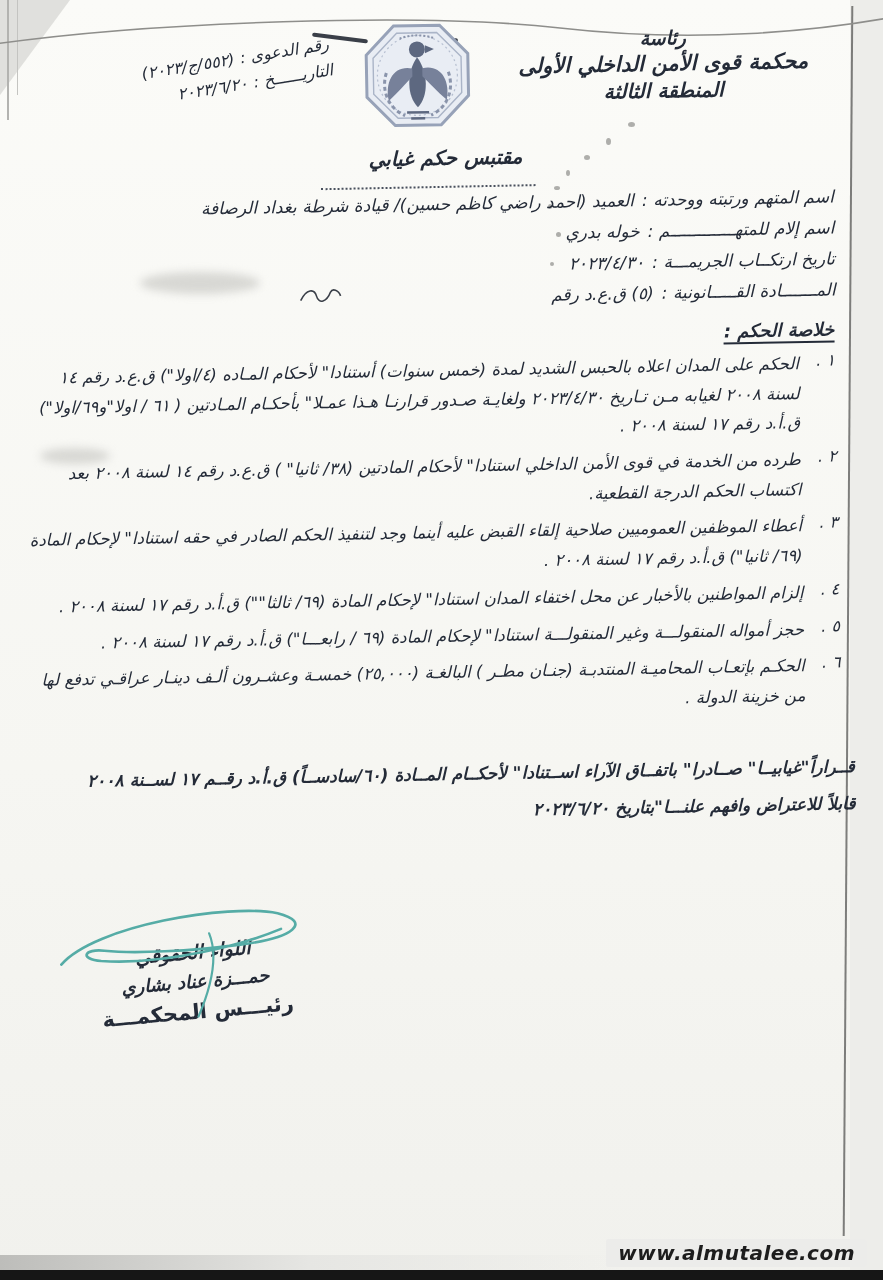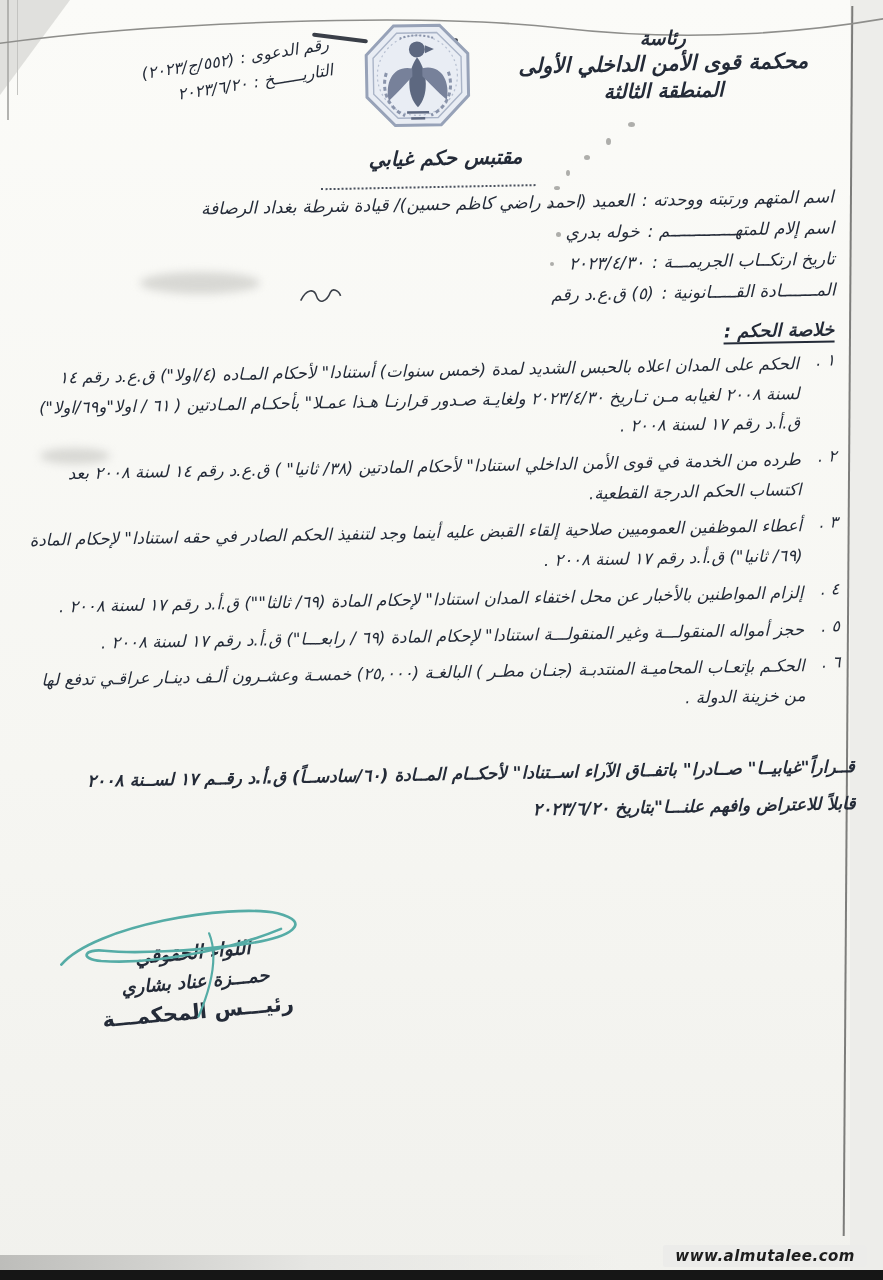--- a/index.html
+++ b/index.html
@@ -56,21 +56,21 @@
     font-size:17px;font-weight:bold;font-style:italic;line-height:2.2;text-align:right;}
   .sig-block{position:absolute;top:888px;left:26px;width:320px;text-align:center;
     transform:rotate(-4deg);}
   .sig-svg{position:absolute;top:-2px;left:10px;}
   .sig-title{margin-top:48px;font-size:19px;font-weight:bold;font-style:italic;}
   .sig-name{margin-top:8px;font-size:18px;font-weight:bold;font-style:italic;letter-spacing:1px;}
   .sig-role{margin-top:8px;font-size:21px;font-weight:bold;letter-spacing:2px;}
   .watermark{position:absolute;bottom:13px;right:16px;background:#ececea;
     padding:2px 12px;border-radius:2px;direction:ltr;
     font-family:"DejaVu Sans",sans-serif;font-weight:bold;font-style:italic;
-    font-size:15px;color:#1d1d1d;letter-spacing:.5px;}
+    font-size:20px;color:#1d1d1d;letter-spacing:.5px;}
   .scribble{position:absolute;top:278px;left:300px;}
 </style>
 </head>
 <body>
 
 <div class="canvas">
 
   <div class="corner-left"></div>
   <div class="edge-line-left1"></div>
   <div class="edge-line-left2"></div>

